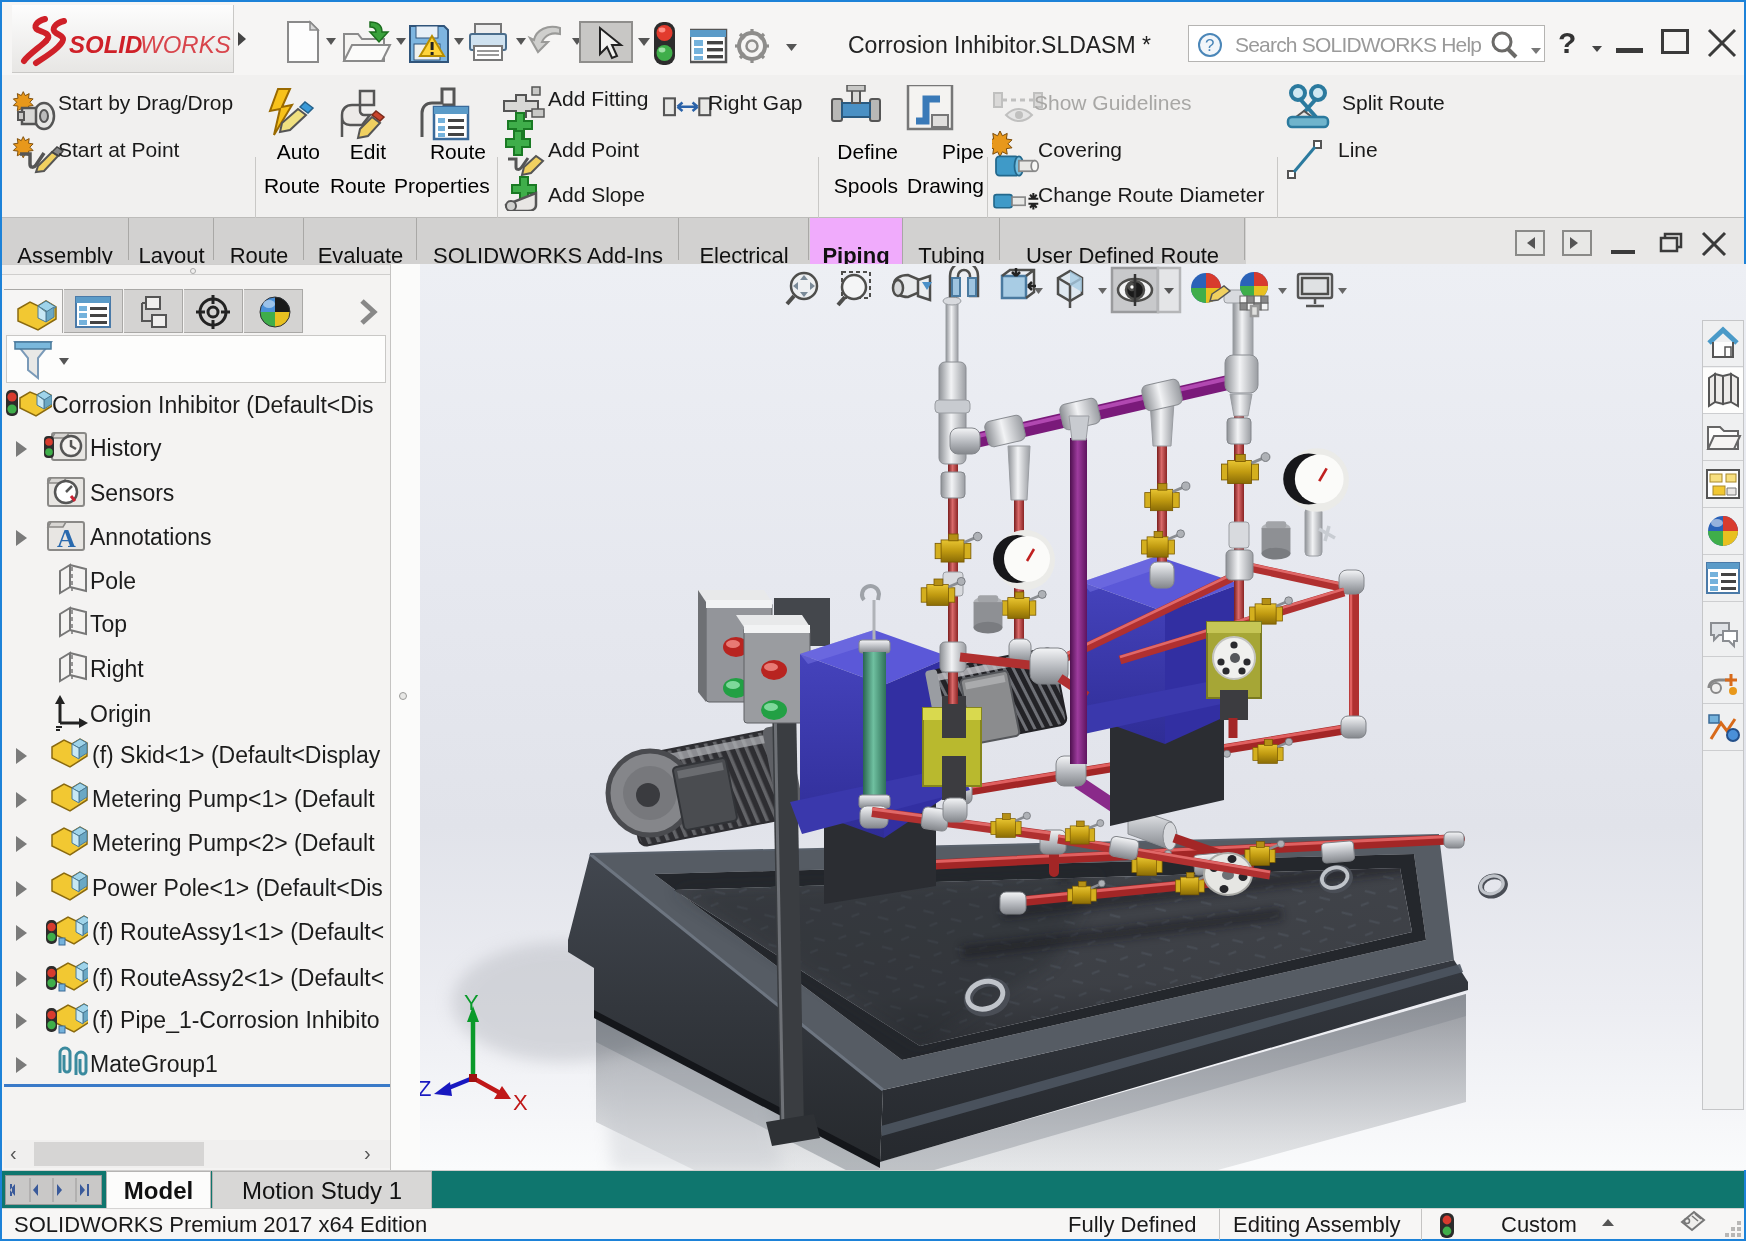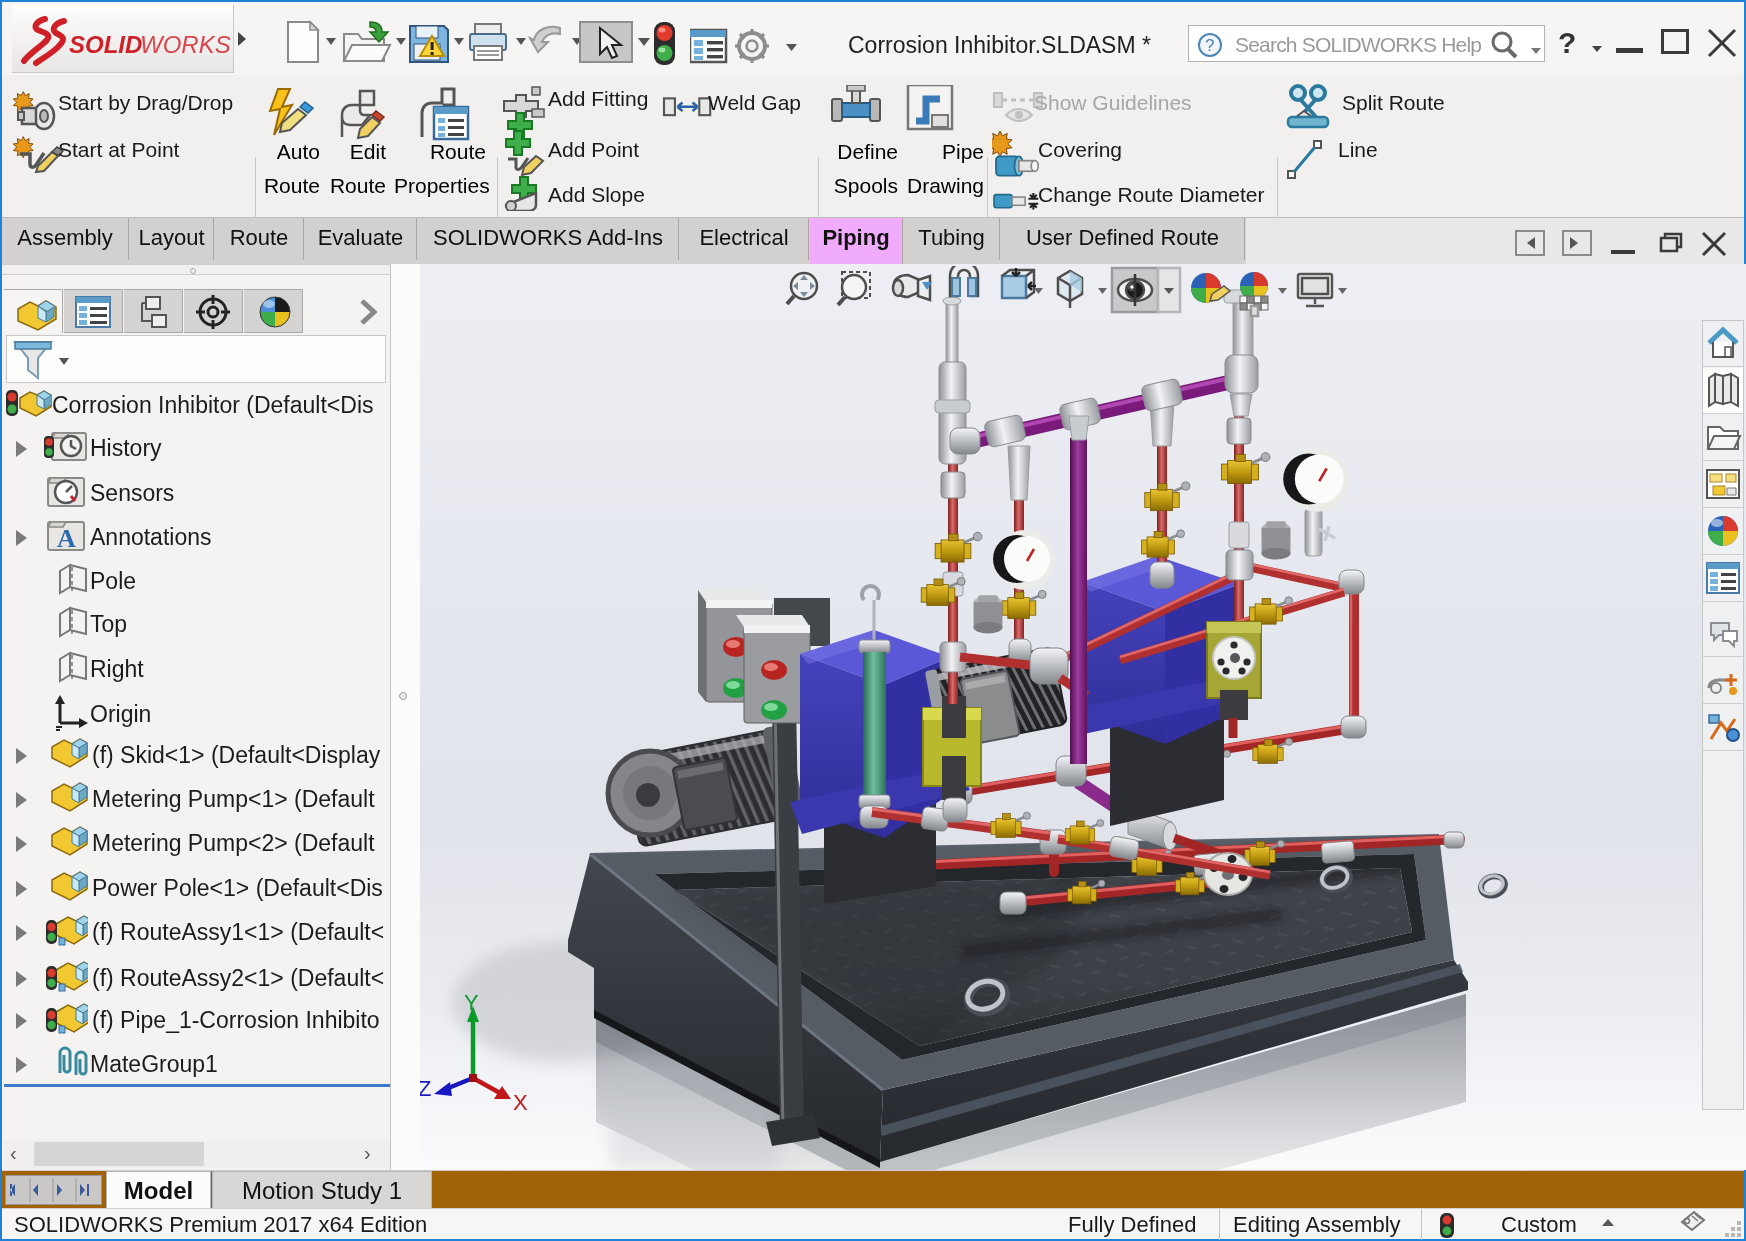--- a/index.html
+++ b/index.html
@@ -14,32 +14,32 @@
 #searchbox span{color:#9a9a9a;font-size:21px;position:absolute;left:46px;top:7px;letter-spacing:-0.8px}
 
 #ribbon{position:absolute;left:0;top:73px;width:100%;height:143px;background:#f1f0ef;border-bottom:1px solid #bdbcba}
 .rsep{position:absolute;top:82px;width:1px;height:130px;background:#c9c8c6}
 .rlabel{position:absolute;font-size:21px;color:#1a1a1a;white-space:nowrap}
 .rlabel2{position:absolute;font-size:21px;color:#000000;text-align:right;line-height:34px;white-space:nowrap}
 .gray{color:#a8a7a5}
 
 #tabrow{position:absolute;left:0;top:216px;width:100%;height:46px;background:#e9e8e7}
 #tabrow .tabs{position:absolute;left:0;top:0;height:46px;background:#d2d1d0}
-.tab{position:absolute;top:0;height:42px;border-right:1px solid #a9a8a6;color:#111;font-size:22px;text-align:center;padding-top:7px}
+.tab{position:absolute;top:0;height:42px;border-right:1px solid #a9a8a6;color:#111;font-size:22px;text-align:center;padding-top:25px}
 .tab.active{background:#f0abfc;font-weight:bold;height:46px}
 
 #lpanel{position:absolute;left:0;top:262px;width:388px;height:876px;background:#f4f3f2;border-top:1px solid #cfcecd}
 #stripR{position:absolute;left:388px;top:262px;width:30px;height:906px;background:#fbfbfa;border-left:1px solid #c5c4c2}
 .ptab{position:absolute;top:24px;width:59px;height:44px;background:#d4d3d2;border:1px solid #a9a8a6;border-left:none}
 .treerow{position:absolute;left:0;width:100%;height:44px;font-size:23px;color:#1c1c1c;white-space:nowrap}
 .treerow .txt{position:absolute;left:88px;top:8px}
 .arr{position:absolute;left:14px;top:14px;width:0;height:0;border-top:8px solid transparent;border-bottom:8px solid transparent;border-left:11px solid #7a7a7a}
 
 #hscroll{position:absolute;left:2px;top:1138px;width:386px;height:28px;background:#f0efee}
-#bottombar{position:absolute;left:0;top:1168px;width:100%;height:38px;background:#a16207;border-top:1px solid #cfcecd}
+#bottombar{position:absolute;left:0;top:1168px;width:100%;height:38px;background:#0f766e;border-top:1px solid #cfcecd}
 .btab{position:absolute;top:0;height:38px;font-size:24px;color:#111;text-align:center;padding-top:5px}
 #statusbar{position:absolute;left:0;top:1206px;width:100%;height:31px;background:#f7f6f5;border-top:1px solid #d5d4d3;font-size:22px;color:#1a1a1a}
 
 #viewport{position:absolute;left:418px;top:262px;width:1326px;height:906px}
 #rpane{position:absolute;left:1700px;top:318px;width:42px;height:790px;background:#eff0f1;border:1px solid #c5c6c8}
 .rcell{position:absolute;left:0;width:40px;height:46px;border-bottom:1px solid #cdced0}
 #hud{position:absolute;left:780px;top:264px;height:48px}
 </style></head>
 <body>
 <div id="win">
@@ -236,21 +236,21 @@
         </g>
 <g transform="translate(162,10) scale(0.84)">
           <rect x="0" y="4" width="13" height="20" fill="#e8e8e6" stroke="#555" stroke-width="2.5"></rect>
           <rect x="42" y="4" width="13" height="20" fill="#e8e8e6" stroke="#555" stroke-width="2.5"></rect>
           <path d="M16 14 h24 M16 14 l6-5 M16 14 l6 5 M40 14 l-6-5 M40 14 l-6 5" stroke="#2a62a8" stroke-width="3" fill="none"></path>
         </g>
 </svg>
 <div class="rlabel" style="left:546px;top:12px">Add Fitting</div>
 <div class="rlabel" style="left:546px;top:63px">Add Point</div>
 <div class="rlabel" style="left:546px;top:108px">Add Slope</div>
-<div class="rlabel" style="left:706px;top:16px">Weld Gap</div>
+<div class="rlabel" style="left:706px;top:16px">Right Gap</div>
 
 <svg class="abs" style="left:828px;top:10px" width="140" height="50" viewBox="0 0 140 50">
 <g>
           <rect x="2" y="14" width="10" height="22" rx="2" fill="#b8b8b6" stroke="#555" stroke-width="2"></rect>
           <rect x="40" y="14" width="10" height="22" rx="2" fill="#b8b8b6" stroke="#555" stroke-width="2"></rect>
           <rect x="12" y="18" width="28" height="14" fill="#4a90c4" stroke="#2a5a80" stroke-width="2"></rect>
           <rect x="22" y="2" width="8" height="16" fill="#d8d8d6" stroke="#555" stroke-width="2"></rect>
           <rect x="17" y="0" width="18" height="6" fill="#c8c8c6" stroke="#555" stroke-width="1.5"></rect>
         </g>
 <g transform="translate(78,0)">

